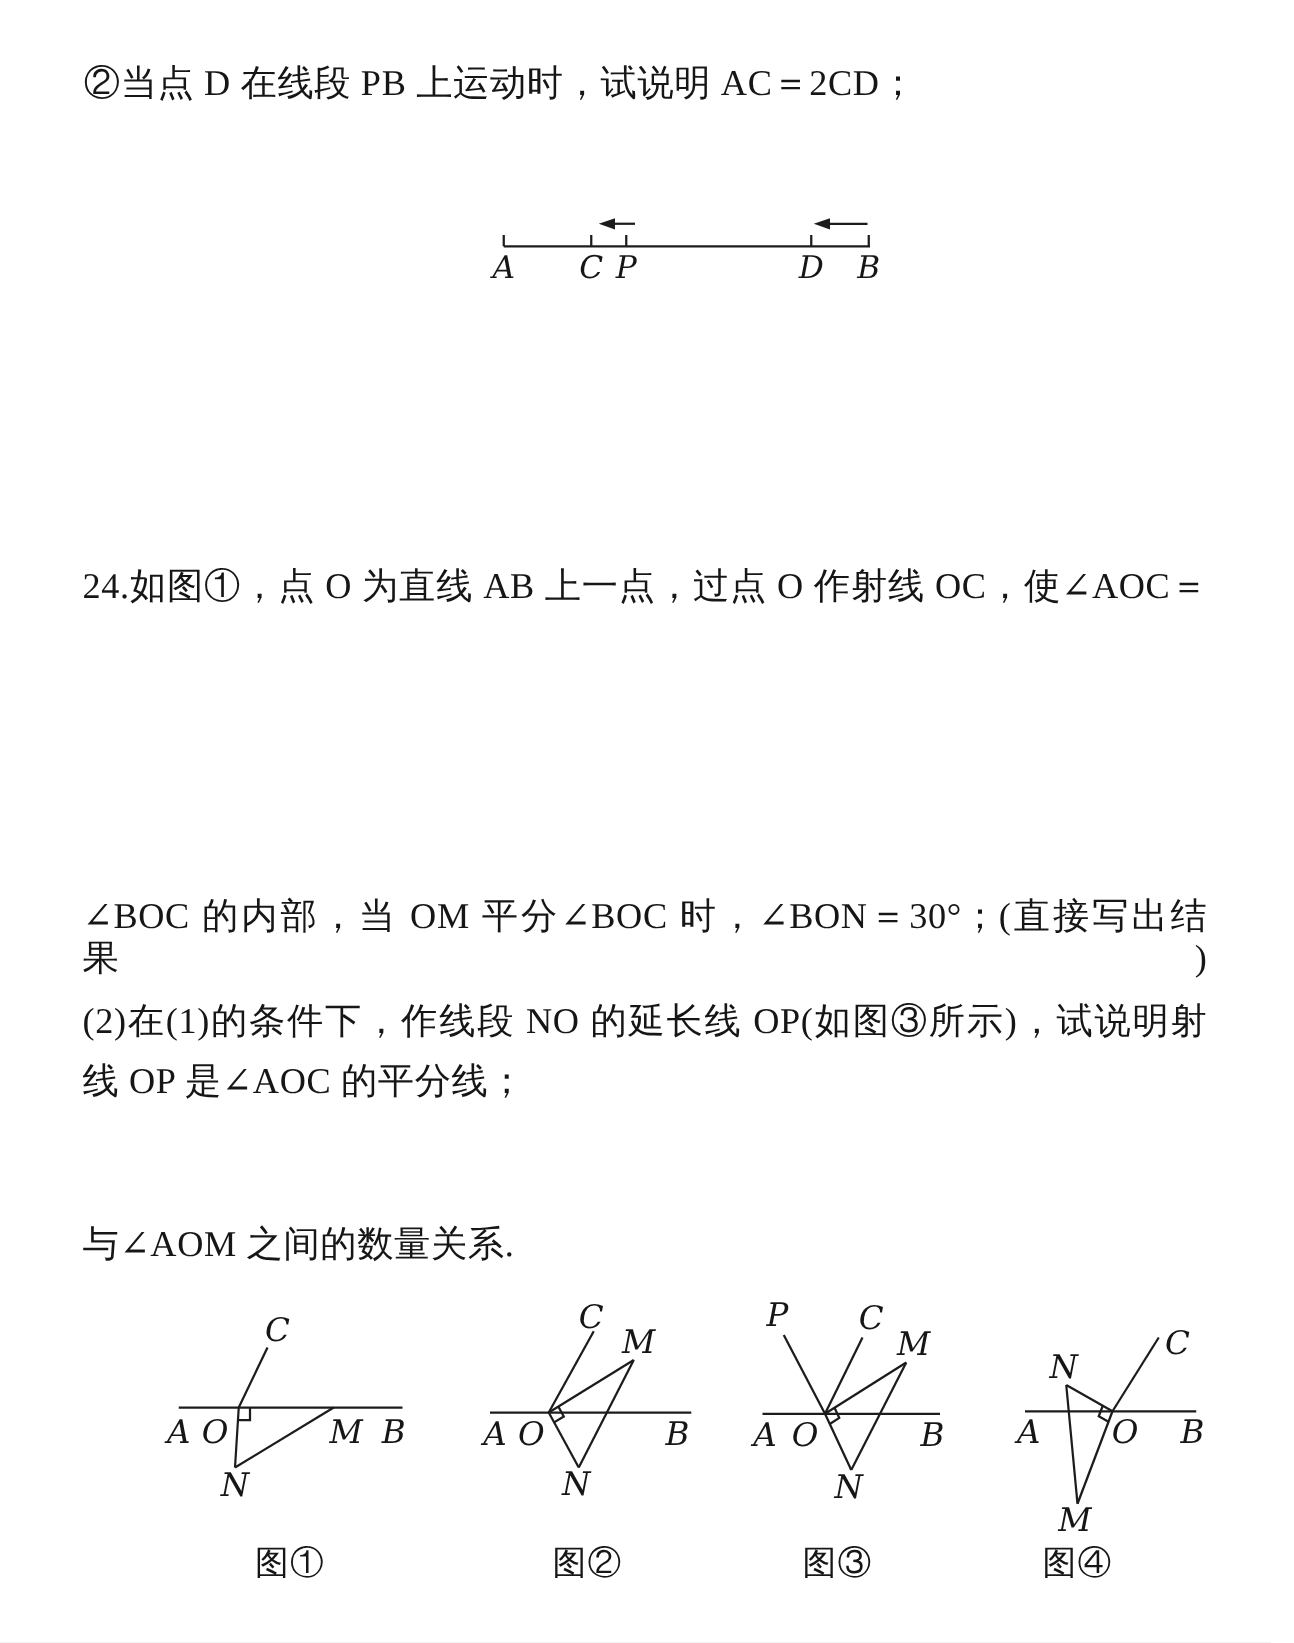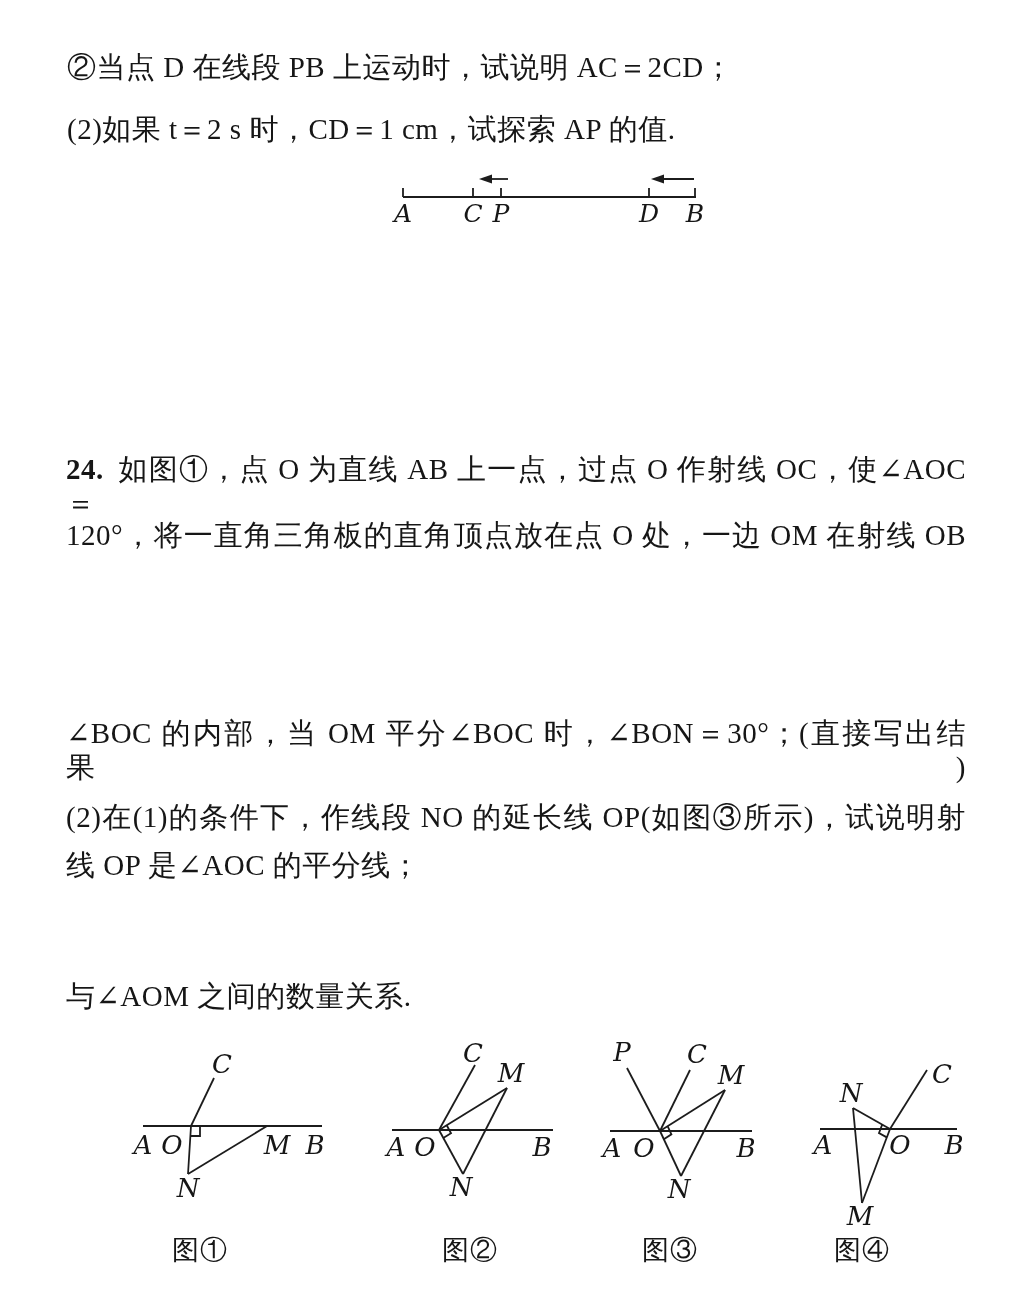--- a/index.html
+++ b/index.html
@@ -11,21 +11,21 @@
   }
   .tline{
     position:absolute;left:67px;font-size:29px;line-height:34px;
     white-space:nowrap;letter-spacing:.5px;
   }
   .pline{
     position:absolute;left:66px;width:900px;font-size:29px;line-height:34px;
     letter-spacing:.5px;
   }
   .pline.justify{text-align:justify;text-align-last:justify;}
-  .pnum{font-weight:bold;margin-right:14px;}
+  .pnum{font-weight:normal;}
   svg{position:absolute;overflow:visible;}
   .stroke{stroke:#1c1c1c;stroke-width:1.8;fill:none;}
   .fillink{fill:#1c1c1c;stroke:none;}
   .ptlabel{
     font-family:"DejaVu Serif","Liberation Serif",serif;
     font-style:italic;font-size:26px;fill:#161616;
   }
   .nllabel{
     font-family:"DejaVu Serif","Liberation Serif",serif;
     font-style:italic;font-size:25px;fill:#161616;
@@ -34,21 +34,20 @@
     position:absolute;top:1232px;transform:translateX(-50%);
     font-size:27px;white-space:nowrap;letter-spacing:1px;
   }
 </style>
 </head>
 <body>
 
 <div class="page">
 
   <div class="tline" style="top:50px">②当点 D 在线段 PB 上运动时，试说明 AC＝2CD；</div>
-  <div class="tline" style="top:112px">(2)如果 t＝2 s 时，CD＝1 cm，试探索 AP 的值.</div>
 
   <svg style="left:388px;top:158px" width="320" height="72" viewBox="0 0 320 72">
     <line class="stroke" x1="15" y1="39" x2="308" y2="39"></line>
     <line class="stroke" x1="15" y1="30" x2="15" y2="39"></line>
     <line class="stroke" x1="85" y1="30" x2="85" y2="39"></line>
     <line class="stroke" x1="113" y1="30" x2="113" y2="39"></line>
     <line class="stroke" x1="261" y1="30" x2="261" y2="39"></line>
     <line class="stroke" x1="307" y1="30" x2="307" y2="39"></line>
     <line class="stroke" x1="120" y1="21" x2="101" y2="21"></line>
     <polygon class="fillink" points="91,21 104,16.5 104,25.5"></polygon>
@@ -57,40 +56,39 @@
     <text class="nllabel" x="15" y="64" text-anchor="middle">A</text>
     <text class="nllabel" x="85" y="64" text-anchor="middle">C</text>
     <text class="nllabel" x="113" y="64" text-anchor="middle">P</text>
     <text class="nllabel" x="261" y="64" text-anchor="middle">D</text>
     <text class="nllabel" x="307" y="64" text-anchor="middle">B</text>
   </svg>
 
   <div class="pline justify" style="top:452px">
     <span class="pnum">24.</span><span>如图①，点 O 为直线 AB 上一点，过点 O 作射线 OC，使∠AOC＝</span>
   </div>
-  <div class="pline justify" style="top:518px">120°，将一直角三角板的直角顶点放在点 O 处，一边 OM 在射线 OB</div>
   <div class="pline justify" style="top:716px">∠BOC 的内部，当 OM 平分∠BOC 时，∠BON＝30°；(直接写出结果)</div>
   <div class="pline justify" style="top:800px">(2)在(1)的条件下，作线段 NO 的延长线 OP(如图③所示)，试说明射</div>
   <div class="pline" style="top:848px">线 OP 是∠AOC 的平分线；</div>
   <div class="pline" style="top:979px">与∠AOM 之间的数量关系.</div>
 
   <svg style="left:130px;top:1040px" width="210" height="172" viewBox="0 0 210 172">
     <line class="stroke" x1="13" y1="86" x2="192" y2="86"></line>
     <line class="stroke" x1="61" y1="86" x2="84" y2="38"></line>
     <line class="stroke" x1="61" y1="86" x2="58" y2="134"></line>
     <line class="stroke" x1="58" y1="134" x2="137" y2="86"></line>
     <polyline class="stroke" points="60.5,96 70,96 70,86"></polyline>
     <text class="ptlabel" x="92" y="33" text-anchor="middle">C</text>
     <text class="ptlabel" x="13" y="114" text-anchor="middle">A</text>
     <text class="ptlabel" x="42" y="114" text-anchor="middle">O</text>
     <text class="ptlabel" x="147" y="114" text-anchor="middle">M</text>
     <text class="ptlabel" x="185" y="114" text-anchor="middle">B</text>
     <text class="ptlabel" x="58" y="157" text-anchor="middle">N</text>
   </svg>
-  <div class="caption" style="left:200px">图①</div>
+  <div class="caption" style="left:232px">图①</div>
 
   <svg style="left:385px;top:1040px" width="175" height="172" viewBox="0 0 175 172">
     <line class="stroke" x1="7" y1="90" x2="168" y2="90"></line>
     <line class="stroke" x1="54" y1="90" x2="90" y2="25"></line>
     <line class="stroke" x1="54" y1="90" x2="122" y2="48"></line>
     <line class="stroke" x1="122" y1="48" x2="78" y2="134"></line>
     <line class="stroke" x1="54" y1="90" x2="78" y2="134"></line>
     <polyline class="stroke" points="61.7,85.3 66,93.2 58.3,97.9"></polyline>
     <text class="ptlabel" x="88" y="22" text-anchor="middle">C</text>
     <text class="ptlabel" x="126" y="42" text-anchor="middle">M</text>

